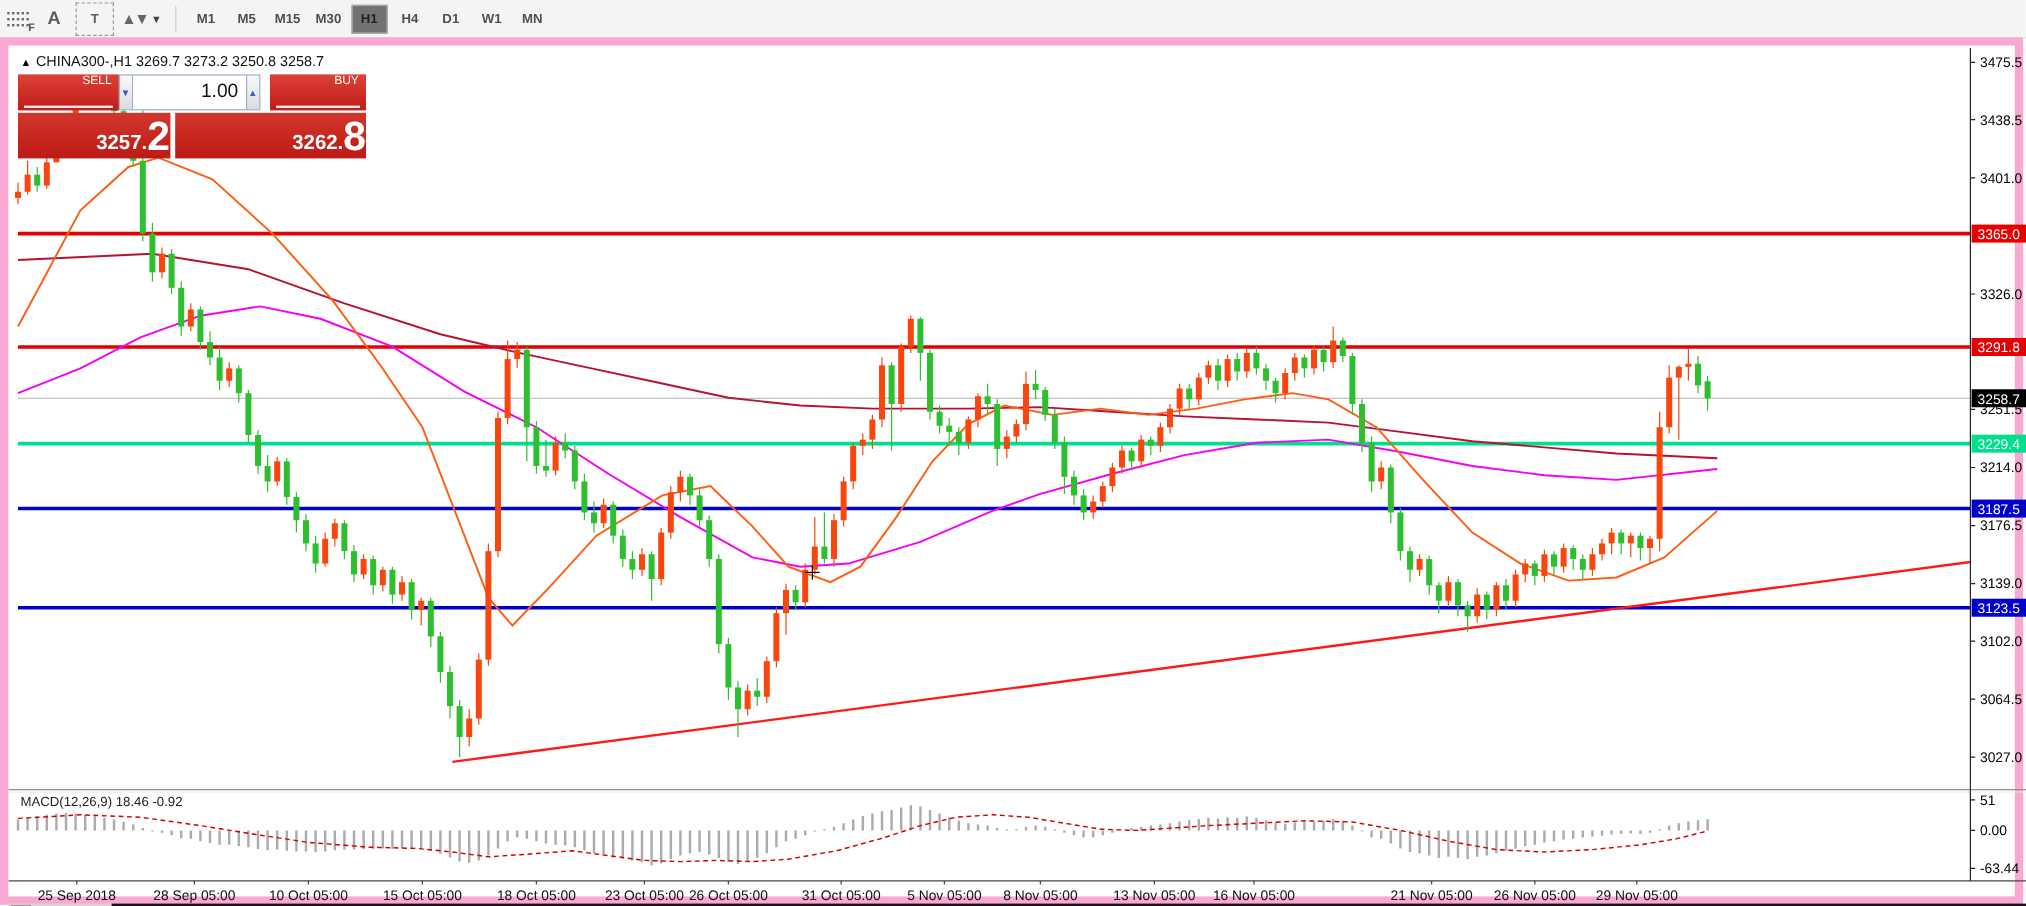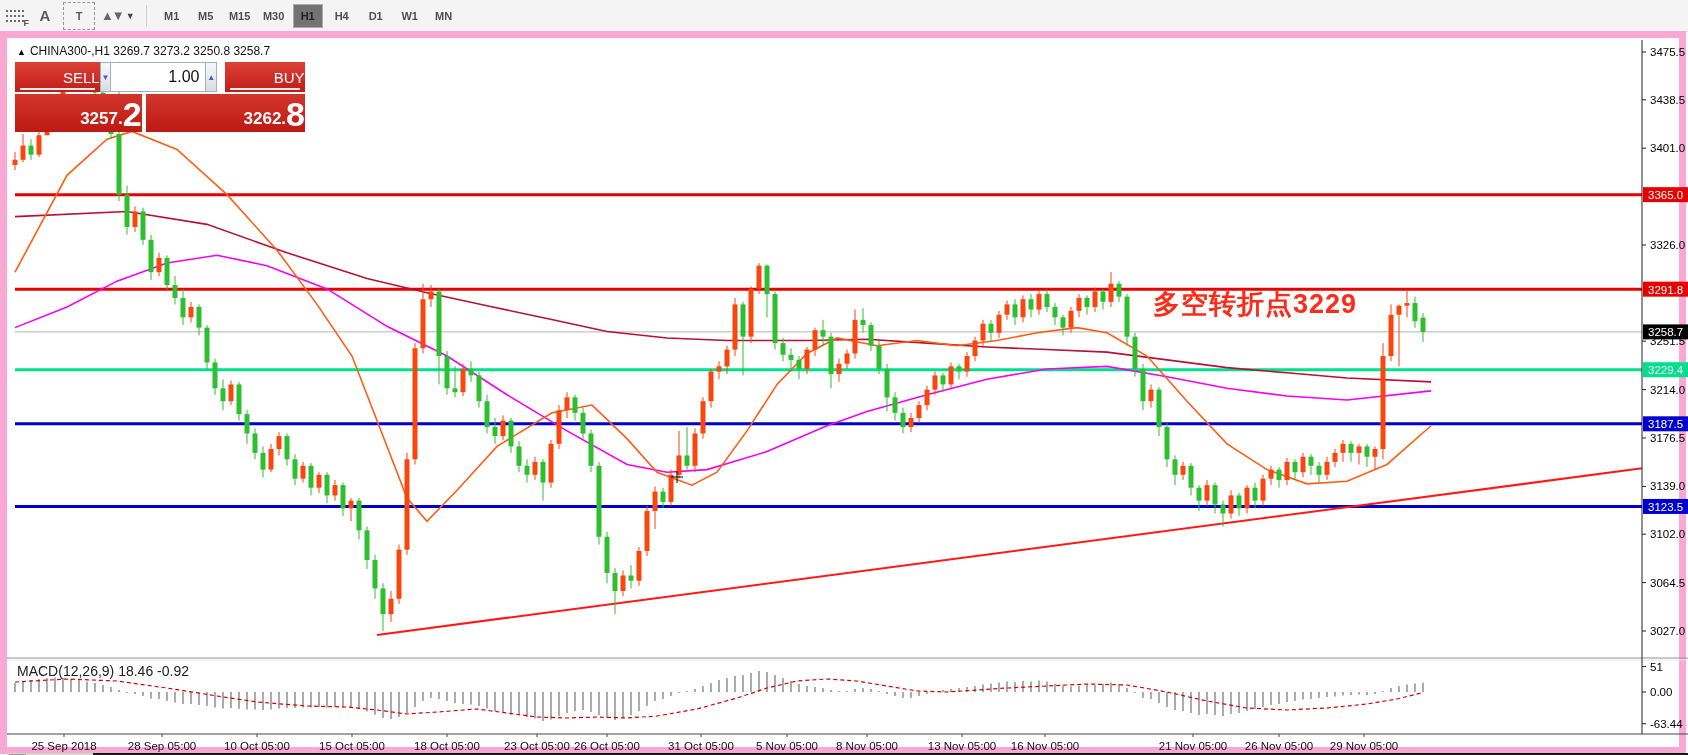--- a/index.html
+++ b/index.html
@@ -22,41 +22,41 @@
   .tf-btn.active{background:#737373;border:1px solid #ababab;color:#222;}
   
   .chart-window{position:absolute;left:0;top:31px;width:1686px;height:723px;background:#fff;
     border:7px solid #f9a8d4;box-sizing:border-box;}
   .symbol-header{position:absolute;left:10px;top:6px;font-size:12px;color:#111;z-index:5;}
   .symbol-header .tri{font-size:9px;margin-right:4px;color:#000;}
   
   .order-panel{position:absolute;left:8px;top:24px;width:290px;z-index:10;}
   .op-row1{display:flex;height:30px;}
   .btn-red{position:relative;background:linear-gradient(#dc4137,#c01d18);color:#fff;
-    display:flex;align-items:center;justify-content:center;font-size:15px;cursor:pointer;padding-left:48px;}
+    display:flex;align-items:flex-start;justify-content:center;font-size:10px;cursor:pointer;padding-left:48px;}
   .btn-red .ul{position:absolute;left:5px;right:5px;bottom:2px;height:2px;background:#fff;opacity:.9;}
   .sell-btn{width:68px;}
   .buy-btn{width:62px;margin-left:8px;}
   .spin{width:21px;background:linear-gradient(#f8f8f8,#dcdcdc);border:1px solid #9cb0cc;
     display:flex;align-items:center;justify-content:center;color:#3b5bd0;font-size:8px;cursor:pointer;box-sizing:border-box;}
   .vol-input{width:94px;border:1px solid #9cb0cc;border-left:none;border-right:none;
     font-size:16px;text-align:right;padding:0 6px 0 0;box-sizing:border-box;
     font-family:"Liberation Sans",sans-serif;color:#111;}
   .op-row2{display:flex;margin-top:2px;height:38px;}
   .price-box{background:linear-gradient(#d2362b,#bd1a15);color:#fff;display:flex;
     align-items:flex-end;justify-content:flex-end;padding-bottom:3px;cursor:pointer;}
   .price-box .main{font-size:17px;font-weight:bold;line-height:1;margin-bottom:2px;}
   .price-box .dot{font-size:17px;font-weight:bold;line-height:1;margin-bottom:2px;}
   .price-box .frac{font-size:34px;font-weight:bold;line-height:.85;}
   .pb-sell{width:139px;}
   .pb-buy{width:175px;margin-left:4px;}
   
   .cn-note{position:absolute;left:1146px;top:248px;font-size:27px;font-weight:bold;
     color:#fe2b18;z-index:4;letter-spacing:1px;white-space:nowrap;}
-  .macd-label{position:absolute;left:10px;top:625px;font-size:14px;color:#222;z-index:4;}
+  .macd-label{position:absolute;left:10px;top:625px;font-size:11px;color:#222;z-index:4;}
   
   .bottom-left{position:absolute;left:0;top:715px;width:86px;height:8px;background:#d6d3ce;z-index:6;}
   .bottom-left .stub{position:absolute;left:2px;top:1px;width:15px;height:5px;border:1px solid #9a9a9a;background:#efefef;}
   .bottom-bar{position:absolute;left:86px;top:715px;width:1600px;height:8px;background:#161616;z-index:6;}
   svg text{font-family:"Liberation Sans","DejaVu Sans",sans-serif;}
 </style>
 </head>
 <body>
 
 <div class="toolbar">
@@ -735,20 +735,19 @@
       <line x1="1038" y1="696" x2="1038" y2="699" stroke="#444" stroke-width="1"></line>
       <text x="1038" y="712" font-size="11.5" fill="#111" text-anchor="middle">16 Nov 05:00</text>
       <line x1="1186" y1="696" x2="1186" y2="699" stroke="#444" stroke-width="1"></line>
       <text x="1186" y="712" font-size="11.5" fill="#111" text-anchor="middle">21 Nov 05:00</text>
       <line x1="1272" y1="696" x2="1272" y2="699" stroke="#444" stroke-width="1"></line>
       <text x="1272" y="712" font-size="11.5" fill="#111" text-anchor="middle">26 Nov 05:00</text>
       <line x1="1357" y1="696" x2="1357" y2="699" stroke="#444" stroke-width="1"></line>
       <text x="1357" y="712" font-size="11.5" fill="#111" text-anchor="middle">29 Nov 05:00</text>
     </svg>
 
-  <div class="cn-note">多空转折点3229</div>
   <div class="macd-label">MACD(12,26,9) 18.46 -0.92</div>
 
   <div class="bottom-left">
       <span class="stub"></span>
     </div>
   <div class="bottom-bar"></div>
 </div>
 
 </body></html>

